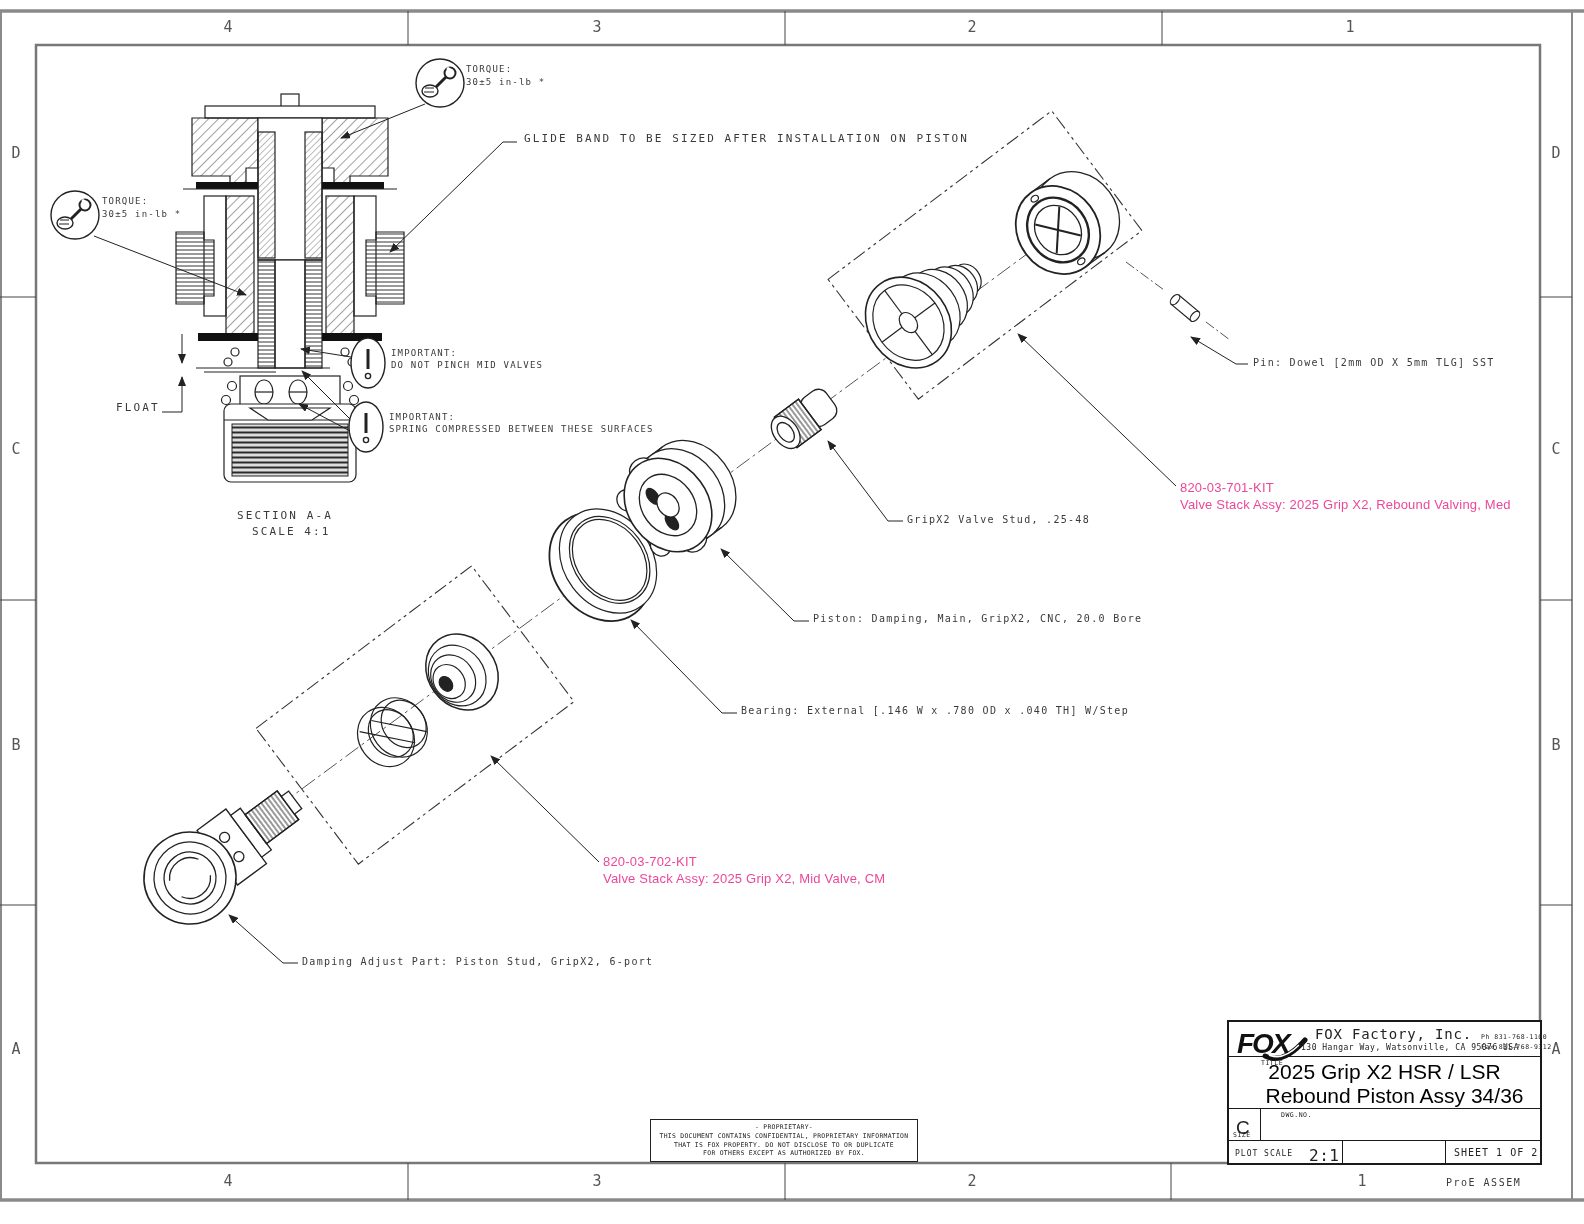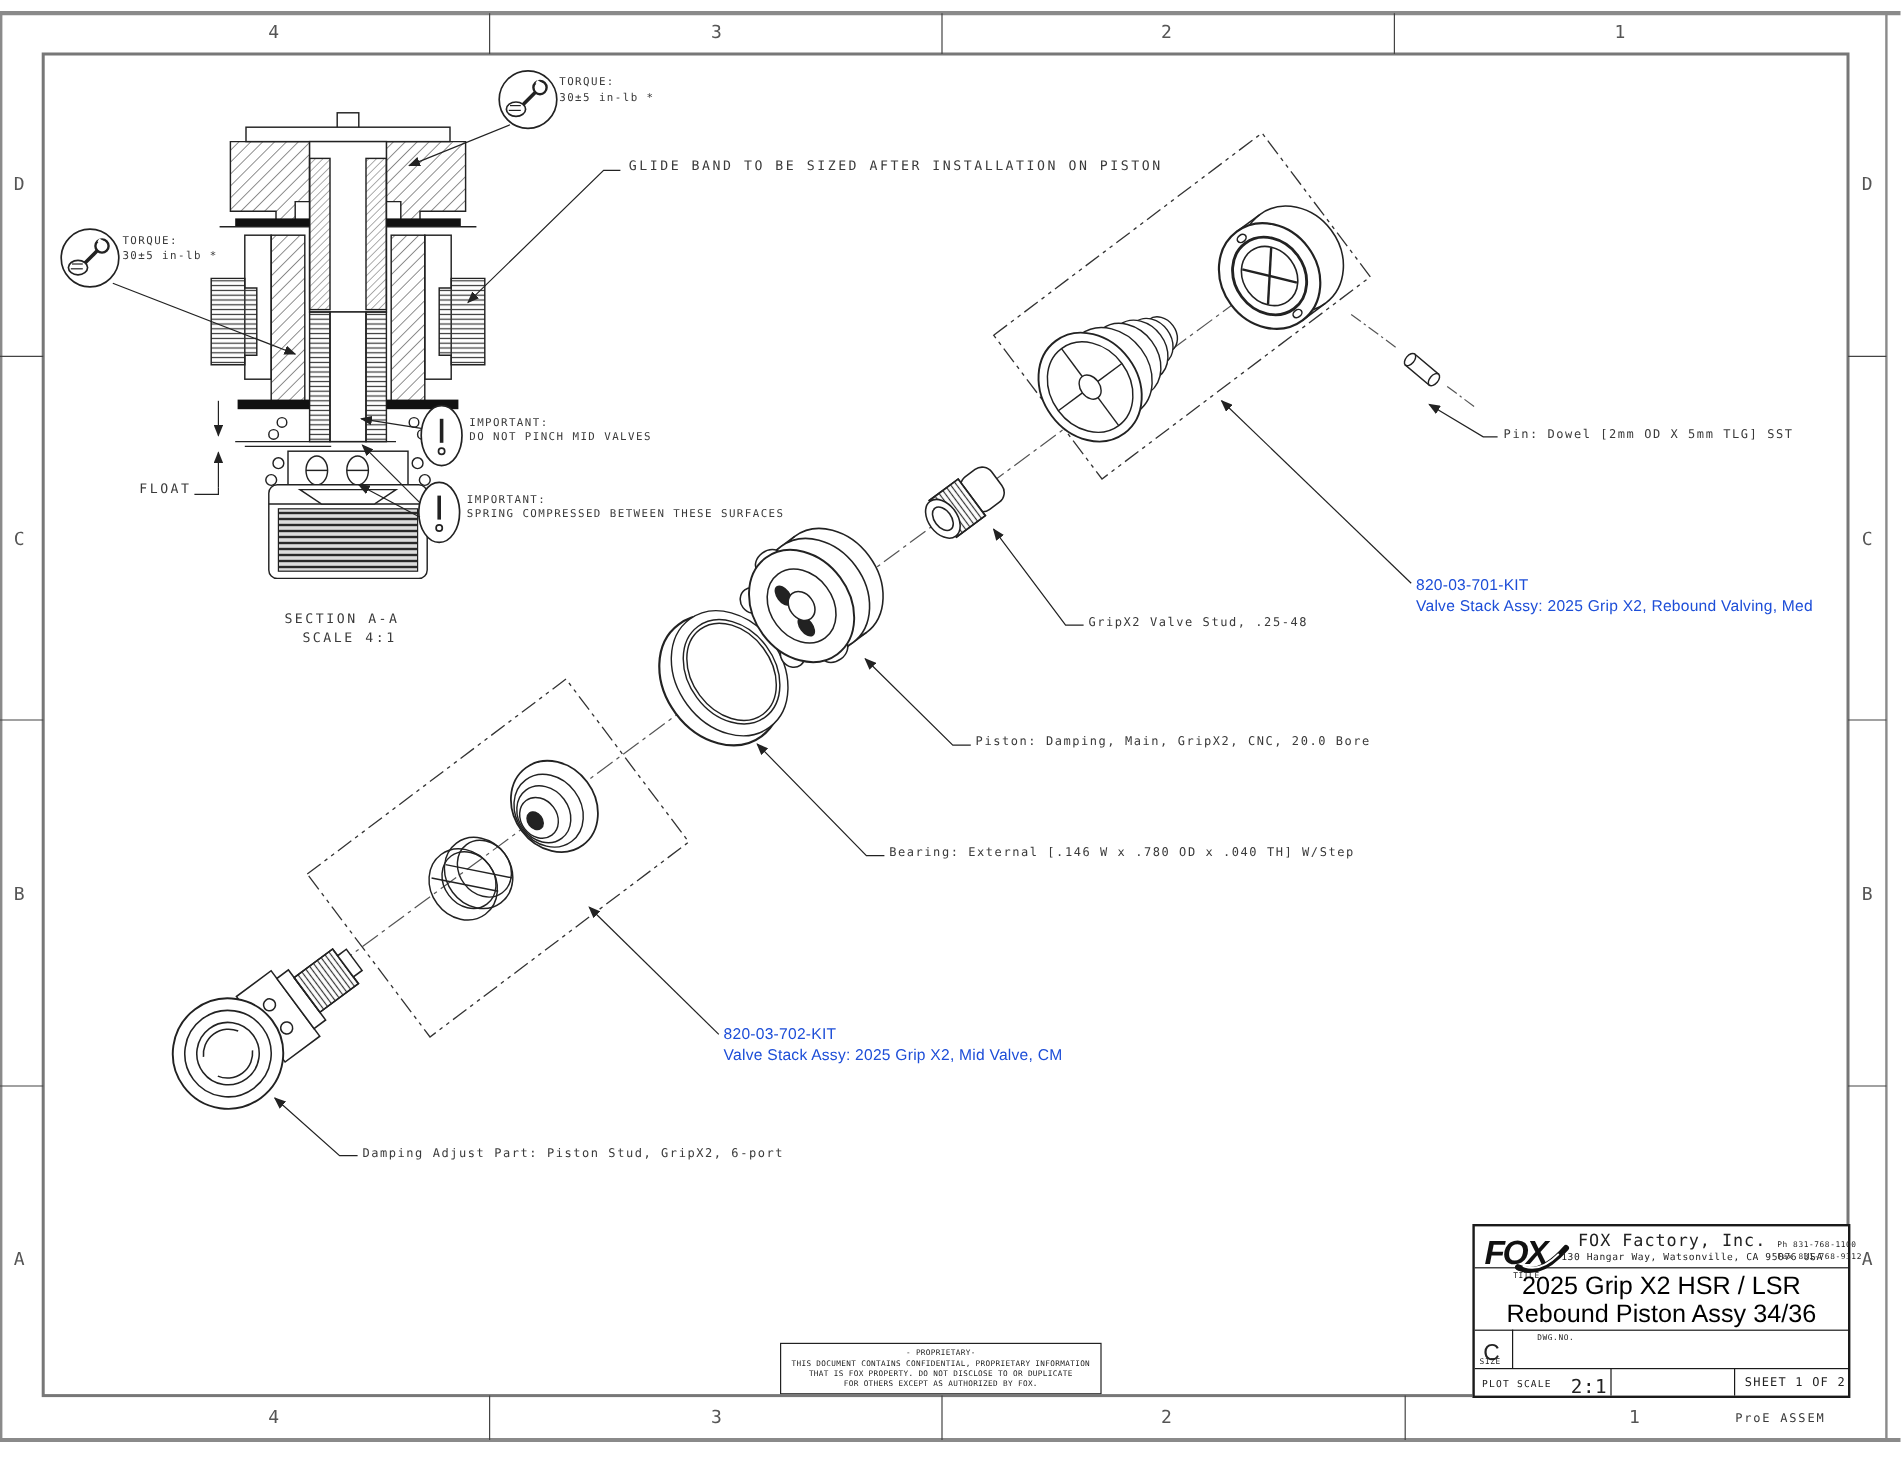--- a/index.html
+++ b/index.html
@@ -4,21 +4,21 @@
 <style>
   html,body { margin:0; padding:0; background:#fff; }
   .sheet { position:relative; width:1584px; height:1224px; background:#fff; overflow:hidden;
            font-family:"DejaVu Sans Mono", monospace; }
   svg { position:absolute; left:0; top:0; }
   .lbl { position:absolute; white-space:nowrap; color:#3a3a3a; }
   .zone { position:absolute; width:24px; text-align:center; font:15px "DejaVu Sans Mono", monospace; color:#555; }
   .t-callout { font:9px "DejaVu Sans Mono", monospace; letter-spacing:1.2px; }
   .t-plot    { font:10px "DejaVu Sans Mono", monospace; letter-spacing:1.3px; }
   .t-big     { font:11px "DejaVu Sans Mono", monospace; letter-spacing:2.1px; }
-  .t-sans    { font:13px "Liberation Sans", sans-serif; color:#1d4ed8; letter-spacing:0.2px; }
+  .t-sans    { font:13px "Liberation Sans", sans-serif; color:#ec4899; letter-spacing:0.2px; }
   .tb { position:absolute; left:1227px; top:1020px; width:311px; height:141px; border:2px solid #1a1a1a; background:#fff; }
   .tb .hline { position:absolute; left:0; width:100%; height:0; border-top:1.5px solid #1a1a1a; }
   .tb .vline { position:absolute; top:0; width:0; border-left:1.5px solid #1a1a1a; }
   .tb .small { position:absolute; font:6.5px "DejaVu Sans Mono", monospace; color:#222; letter-spacing:0.5px; white-space:nowrap; }
   .tb .tt { position:absolute; width:100%; text-align:center; font:21px "Liberation Sans", sans-serif; color:#000000; white-space:nowrap; }
   .prop { position:absolute; left:650px; top:1119px; width:266px; height:41px; border:1.5px solid #222; background:#fff;
           display:flex; flex-direction:column; justify-content:center; }
   .prop div { text-align:center; font:6.4px "DejaVu Sans Mono", monospace; color:#222; letter-spacing:0.3px; line-height:8.6px; white-space:nowrap; }
 </style>
 </head>
@@ -346,21 +346,21 @@
     <path d="M30,31 q18,9 40,-16" fill="none" stroke="#111" stroke-width="5" stroke-linecap="round"></path>
     <path d="M34,30 q14,6 30,-10" fill="none" stroke="#fff" stroke-width="1.5"></path>
   </svg>
   <div class="small" style="left:86px; top:4px; font-size:14px; letter-spacing:0.8px;">FOX Factory, Inc.</div>
   <div class="small" style="left:72px; top:21px; font-size:8px;">130 Hangar Way, Watsonville, CA 95076 USA</div>
   <div class="small" style="left:252px; top:11px; font-size:6.5px;text-align:center;">Ph 831-768-1100</div>
   <div class="small" style="left:252px; top:21px; font-size:6.5px;">Fax 831-768-9312</div>
   <div class="small" style="left:4px; top:37px;margin-left:28px;">TITLE</div>
 
   <div class="tt" style="top:38px;">2025 Grip X2 HSR / LSR</div>
-  <div class="tt" style="top:62px;">Rebound Piston Assy 34/36</div>
+  <div class="tt" style="top:62px;margin-left:10px;">Rebound Piston Assy 34/36</div>
 
   <div class="small" style="left:4px; top:89px;margin-top:20px;">SIZE</div>
   <div class="small" style="left:7px; top:95px; font-size:19px; font-family:'Liberation Sans',sans-serif;">C</div>
   <div class="small" style="left:52px; top:89px;">DWG.NO.</div>
 
   <div class="small" style="left:6px; top:127px; font-size:8px; letter-spacing:1px;">PLOT SCALE</div>
   <div class="small" style="left: 80px; top:124px; font-size:16px;">2:1</div>
   <div class="small" style="left:225px; top:125px; font-size:10px; letter-spacing:1px;">SHEET 1 OF 2</div>
 </div>
 

